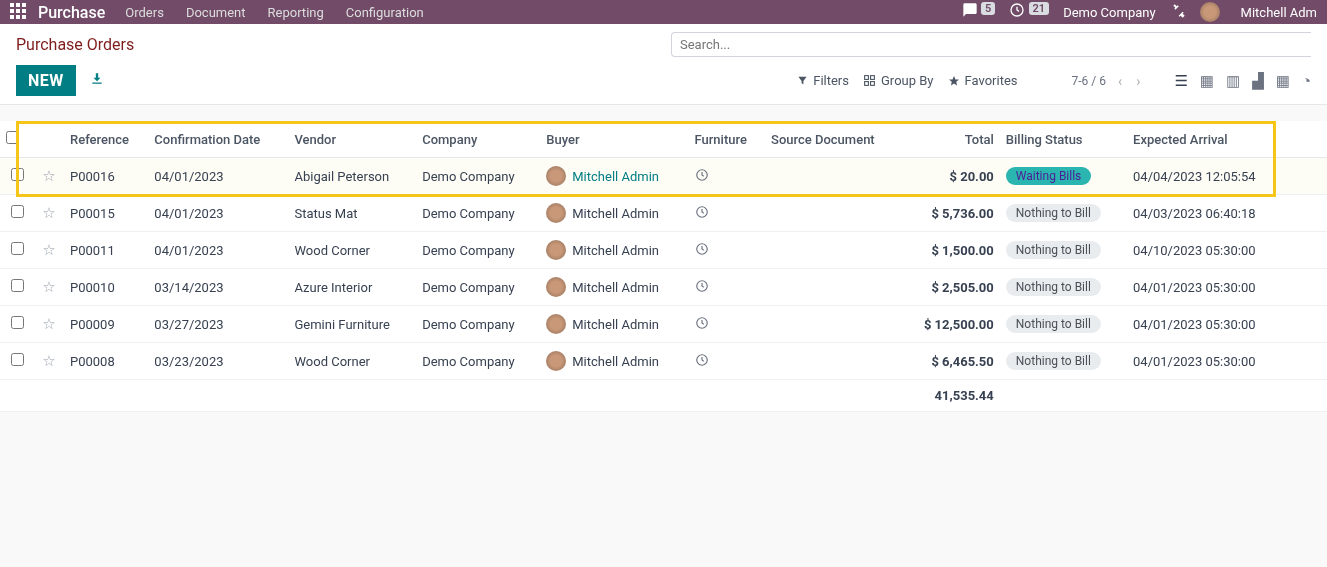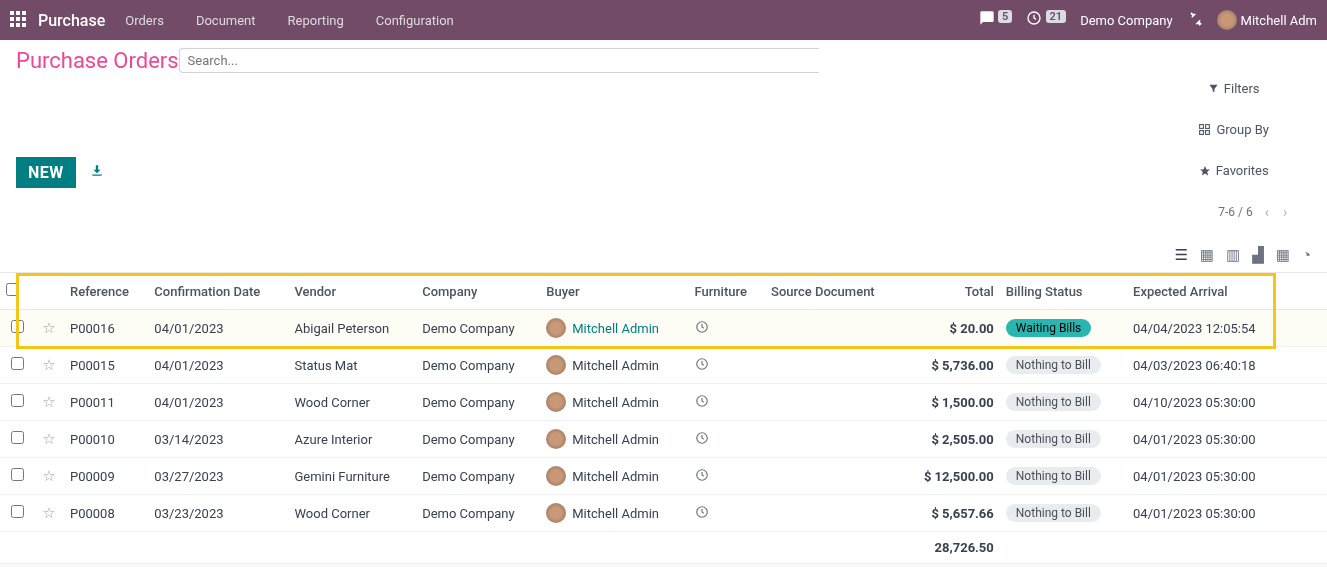--- a/index.html
+++ b/index.html
@@ -1,61 +1,61 @@
 <!DOCTYPE html>
 <html><head>
 <meta charset="utf-8">
 <style>
 * { margin:0; padding:0; box-sizing:border-box; font-family:-apple-system,BlinkMacSystemFont,"Segoe UI",Roboto,sans-serif; }
 body { background:#f9f9f9; font-size:13px; color:#374151; width:1327px; }
 
 
-.topnav { background:#714b67; color:#fff; height:40px; display:flex; align-items:center; padding:0 10px; }
+.topnav { background:#714b67; color:#fff; height:24px; display:flex; align-items:center; padding:0 10px; }
 .topnav .apps { width:18px; height:18px; display:grid; grid-template-columns:repeat(3,4px); grid-template-rows:repeat(3,4px); gap:2px; margin-right:10px; }
 .topnav .apps span { background:#fff; }
 .topnav .brand { font-size:16px; font-weight:500; margin-right:20px; }
-.topnav .menu { display:flex; gap:32px; font-size:13px; }
+.topnav .menu { display:flex; gap:22px; font-size:13px; }
 .topnav .menu a { color:#ddd; cursor:pointer; }
 .topnav .spacer { flex:1; }
 .topnav .right { display:flex; align-items:center; gap:14px; }
 .badge-pill { background:#d9dde1; color:#714b67; border-radius:3px; padding:0 4px; font-size:11px; font-weight:600; line-height:14px; position:relative; top:-6px; }
 .avatar-sm { width:20px; height:20px; border-radius:50%; background:radial-gradient(circle,#c89878 40%,#8b6b57 100%); display:inline-block; vertical-align:middle; }
 
 
 .ctrlbar { background:#fff; border-bottom:1px solid #e5e7eb; padding:8px 16px 0; }
 .ctrlrow1 { display:flex; align-items:center; }
-.breadcrumb { font-size:22px; color:#ec4899; }
-.searchwrap { flex:1; display:flex; }
+.breadcrumb { font-size:16px; color:#7f1d1d; }
+.searchwrap { flex:1; display:flex; justify-content:flex-end; }
 .searchbox { width:640px; border:1px solid #d1d5db; border-right:none; border-radius:4px 0 0 4px; padding:4px 8px; font-size:13px; color:#6b7280; }
 .ctrlrow2 { display:flex; align-items:center; padding:8px 0; }
 .btn-new { background:#017e84; color:#fff; font-weight:700; font-size:16px; padding:6px 12px; border:none; cursor:pointer; letter-spacing:.5px; }
 .dl-icon { margin-left:14px; color:#017e84; cursor:pointer; font-size:14px; }
-.filterbar { margin-left:auto; display:flex; align-items:center; gap:26px; color:#4b5563; font-size:13px;flex-direction:column; }
+.filterbar { margin-left:auto; display:flex; align-items:center; gap:14px; color:#4b5563; font-size:13px; }
 .filterbar .grp { display:flex; align-items:center; gap:5px; cursor:pointer; }
 .pager { margin-left:40px; display:flex; align-items:center; gap:10px; color:#6b7280; font-size:12px; }
 .pager .chev { color:#b0b0b0; cursor:pointer; font-size:14px; padding:0 2px; }
 .viewsw { display:flex; gap:12px; margin-left:18px; color:#6b7280; }
 .viewsw span { cursor:pointer; font-size:15px; }
 .viewsw .active { color:#374151; }
 
 
-.tbl { width:100%; border-collapse:collapse; background:#fff; }
+.tbl { width:100%; border-collapse:collapse; background:#fff;margin-top:16px; }
 .tbl thead th { text-align:left; font-weight:500; color:#4b5563; font-size:13px; padding:10px 6px; border-bottom:1px solid #e5e7eb; background:#fff; }
 .tbl thead th.r { text-align:right; }
 .tbl tbody tr { border-bottom:1px solid #eef0f2; }
 .tbl tbody tr.hl { background:#fdfcf5; }
 .tbl tbody td { padding:8px 6px; font-size:13px; color:#374151; vertical-align:middle; }
 .tbl tbody td.r { text-align:right;font-weight:bold; }
 .col-chk { width:34px; text-align:center; }
 .col-star { width:30px; text-align:center; color:#9ca3af; }
 .star { cursor:pointer; font-size:15px; color:#9ca3af; }
 .lnk { color:#017e84; }
 .buyer { display:flex; align-items:center; gap:6px; }
 .badgepill { border-radius:12px; padding:2px 10px; font-size:12px; display:inline-block; }
-.bg-wait { background:#2bb5b0; color:#000000; }
+.bg-wait { background:#2bb5b0; color:#4c1d95; }
 .bg-none { background:#e9ecef; color:#495057; }
 .act-icon { color:#6b7280; font-size:14px; }
 .sum-row td { font-weight:500; color:#4b5563; }
 
 
 .hl-box { position:absolute; border:3px solid #f5c518; pointer-events:none; }
 
 input[type=checkbox] { width:13px; height:13px; }
 </style>
 </head>
@@ -94,21 +94,21 @@
           <path d="M12 7v5l3 2" stroke="#fff" stroke-width="2" fill="none"></path>
         </svg>
       <span class="badge-pill">21</span>
     </span>
     <span style="font-size:13px;">Demo Company</span>
     <span>
       <svg width="16" height="16" viewBox="0 0 24 24" fill="#fff">
           <path d="M22 19l-3-3 1.5-1.5L19 13l-6 6 1.5 1.5L16 19l3 3zM13 5l-1.5-1.5L10 5 7 2 5 4l3 3-1.5 1.5L8 10l6-6z"></path>
         </svg>
     </span>
-    <span style="display:flex;align-items:center;gap:4px;">
+    <span style="display:flex;align-items:center;gap:21px;">
       <span class="avatar-sm"></span>
       <span>Mitchell Adm</span>
     </span>
   </div>
 </div>
 
 <div class="ctrlbar">
   <div class="ctrlrow1">
     <div class="breadcrumb">Purchase Orders</div>
     <div class="searchwrap">
@@ -307,29 +307,29 @@
             <div class="buyer">
               <span class="avatar-sm"></span>
               <span class="">Mitchell Admin</span>
             </div>
           </td>
           <td><span class="act-icon"><svg width="14" height="14" viewBox="0 0 24 24" fill="none" stroke="#6b7280" stroke-width="2">
                 <circle cx="12" cy="12" r="9"></circle>
                 <path d="M12 7v5l3 2"></path>
               </svg></span></td>
           <td></td>
-          <td class="r ">$ 5,657.66</td>
+          <td class="r ">$ 6,465.50</td>
           <td><span class="badgepill bg-none">Nothing to Bill</span></td>
           <td class="">04/01/2023 05:30:00</td>
           <td></td>
         </tr>
       </tbody>
   <tbody>
     <tr class="sum-row">
       <td colspan="9"></td>
-      <td class="r">28,726.50</td>
+      <td class="r">41,535.44</td>
       <td colspan="3"></td>
     </tr>
   </tbody>
 </table>
 
 <div class="hl-box" style="left:16px; top:0px; width:1260px; height:76px;"></div>
 </div>
 
 </body></html>

